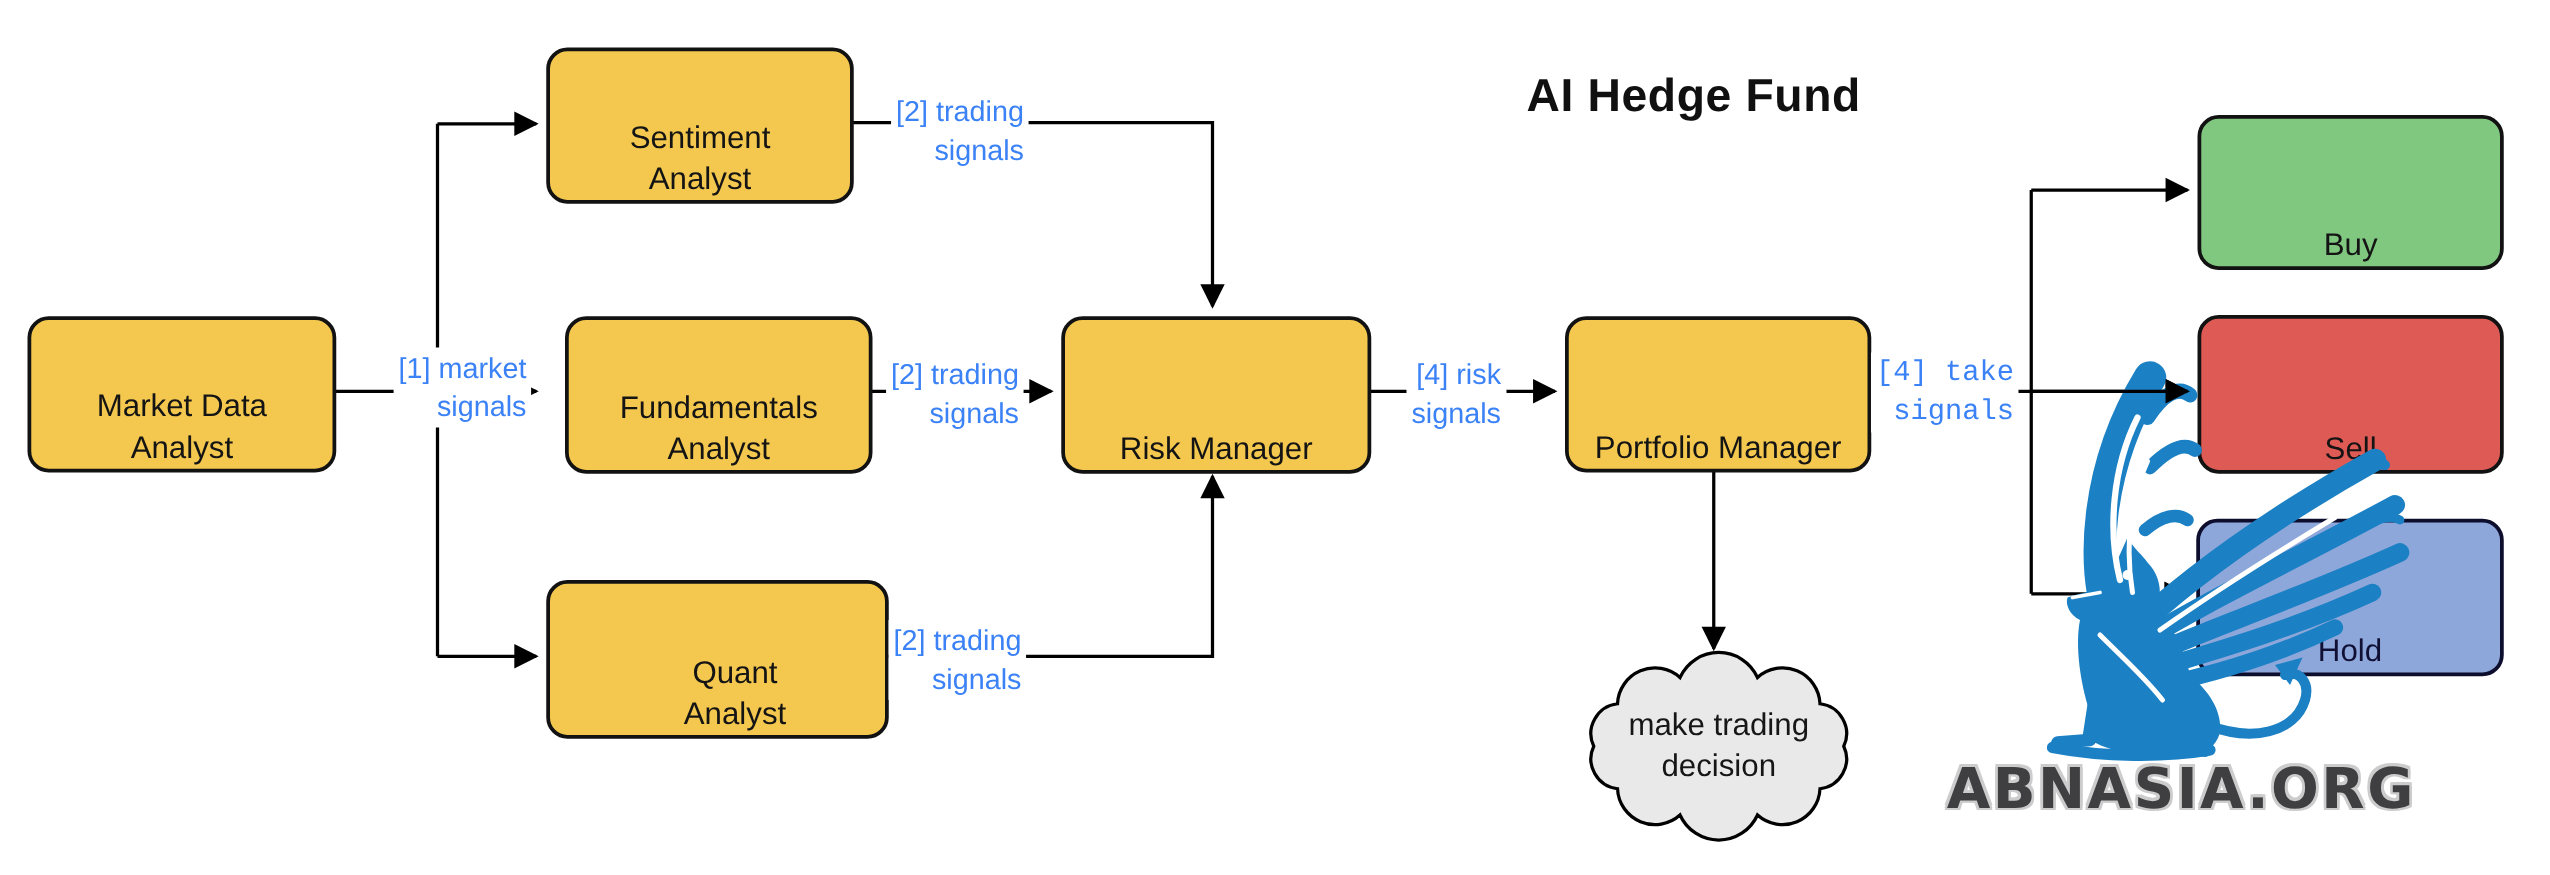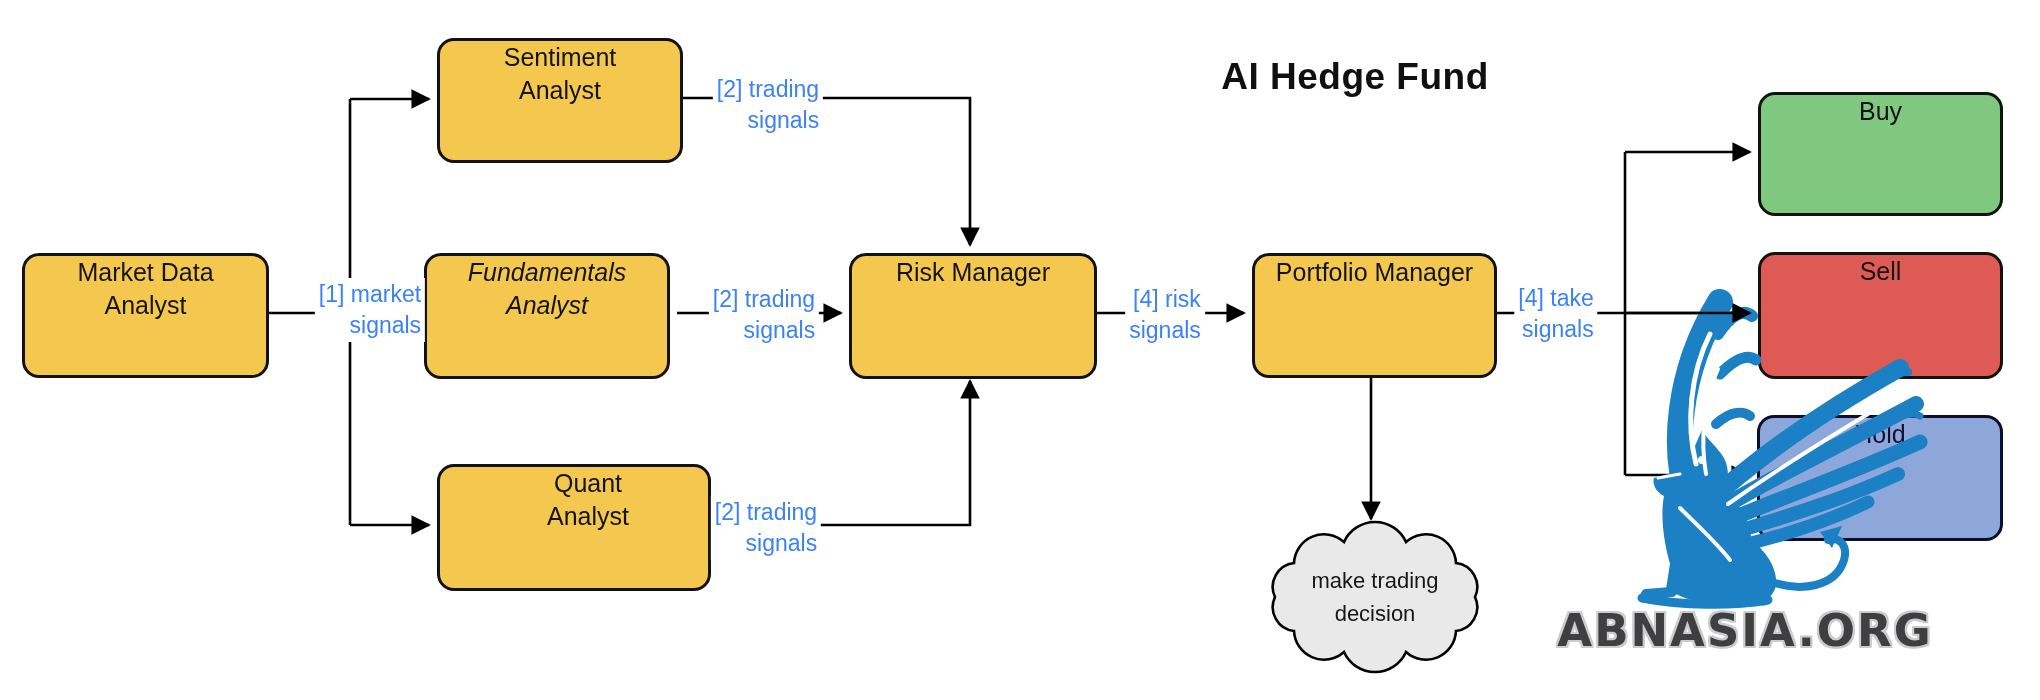--- a/index.html
+++ b/index.html
@@ -1,46 +1,46 @@
 <!DOCTYPE html>
 <html><head>
 <meta charset="utf-8">
 <style>
   html,body{margin:0;padding:0;background:#ffffff;}
   .canvas{position:relative;width:2040px;height:700px;background:#ffffff;overflow:hidden;
           font-family:"Liberation Sans",sans-serif;}
   .layer{position:absolute;left:0;top:0;width:2040px;height:700px;}
   #edges-layer{z-index:1;}
   .node{position:absolute;z-index:2;border:3px solid #121212;border-radius:17px;
-        display:flex;align-items:flex-start;justify-content:center;text-align:center;
+        display:flex;align-items:flex-end;justify-content:center;text-align:center;
         color:#141414;font-size:25px;line-height:33px;}
   .node span{display:block;}
   .yellow{background:#F4C84F;}
   #n-market{left:22px;top:253px;width:241px;height:119px;}
   #n-sentiment{left:437px;top:38px;width:240px;height:119px;}
-  #n-fundamentals{left:424px;top:253px;width:240px;height:120px;font-style:italic;}
+  #n-fundamentals{left:452px;top:253px;width:240px;height:120px;}
   #n-quant{left:437px;top:464px;width:240px;height:121px;padding-left:28px;}
   #n-risk{left:849px;top:253px;width:242px;height:120px;}
   #n-portfolio{left:1252px;top:253px;width:239px;height:119px;}
   #n-buy{left:1758px;top:92px;width:239px;height:118px;background:#80C77F;}
   #n-sell{left:1758px;top:252px;width:239px;height:121px;background:#DE5B55;}
   #n-hold{left:1757px;top:415px;width:240px;height:120px;background:#8EA7DA;
           border-color:#0D0D2E;color:#101035;}
   .elabel{position:absolute;z-index:3;transform:translate(-50%,-50%);
           background:#ffffff;padding:1px 4px;text-align:right;
           color:#3b82f6;font-size:23px;line-height:31px;white-space:nowrap;}
   .elabel span{display:block;}
   #l-e1{left:346px;top:310px;margin-left:24px;}
   #l-e2s{left:768px;top:105px;}
   #l-e2f{left:764px;top:315px;}
   #l-e2q{left:766px;top:528px;}
   #l-e3{left:1165px;top:315px;}
-  #l-e4{left:1556px;top:314px;}
+  #l-e4{left:1556px;top:314px;font-family:Liberation Mono, monospace;}
   #cloud-label{position:absolute;z-index:3;left:1375px;top:597px;transform:translate(-50%,-50%);
-          text-align:center;color:#161616;font-size:22px;line-height:33px;white-space:nowrap;}
+          text-align:center;color:#161616;font-size:25px;line-height:33px;white-space:nowrap;}
   #cloud-label span{display:block;}
   .title{position:absolute;z-index:3;left:1180px;top:56px;width:350px;text-align:center;
          font-size:37px;font-weight:700;color:#101010;letter-spacing:0.5px;}
   #watermark-layer{z-index:4;pointer-events:none;}
   .wm-text{position:absolute;z-index:5;left:1544px;top:604px;width:402px;text-align:center;
            font-family:"DejaVu Sans",sans-serif;font-weight:700;font-size:45px;
            letter-spacing:2px;color:#3F3F41;
            text-shadow:-2px -2px 0 #cccccd, 2px -2px 0 #cccccd, -2px 2px 0 #cccccd,
                         2px 2px 0 #cccccd, 0 -2px 0 #cccccd, 0 2px 0 #cccccd,
                        -2px 0 0 #cccccd, 2px 0 0 #cccccd;}

